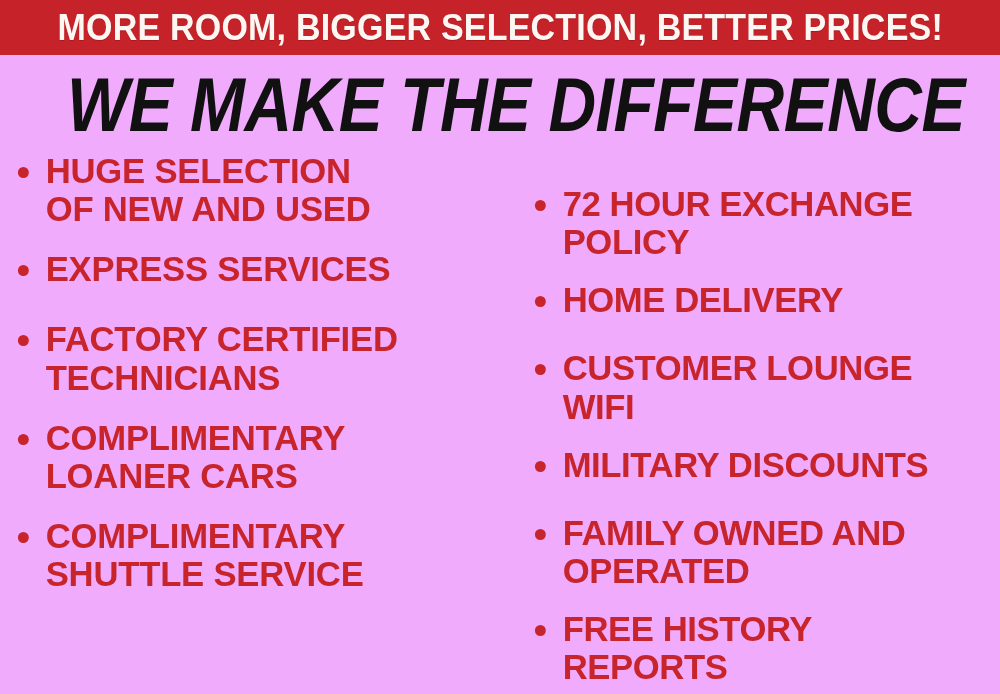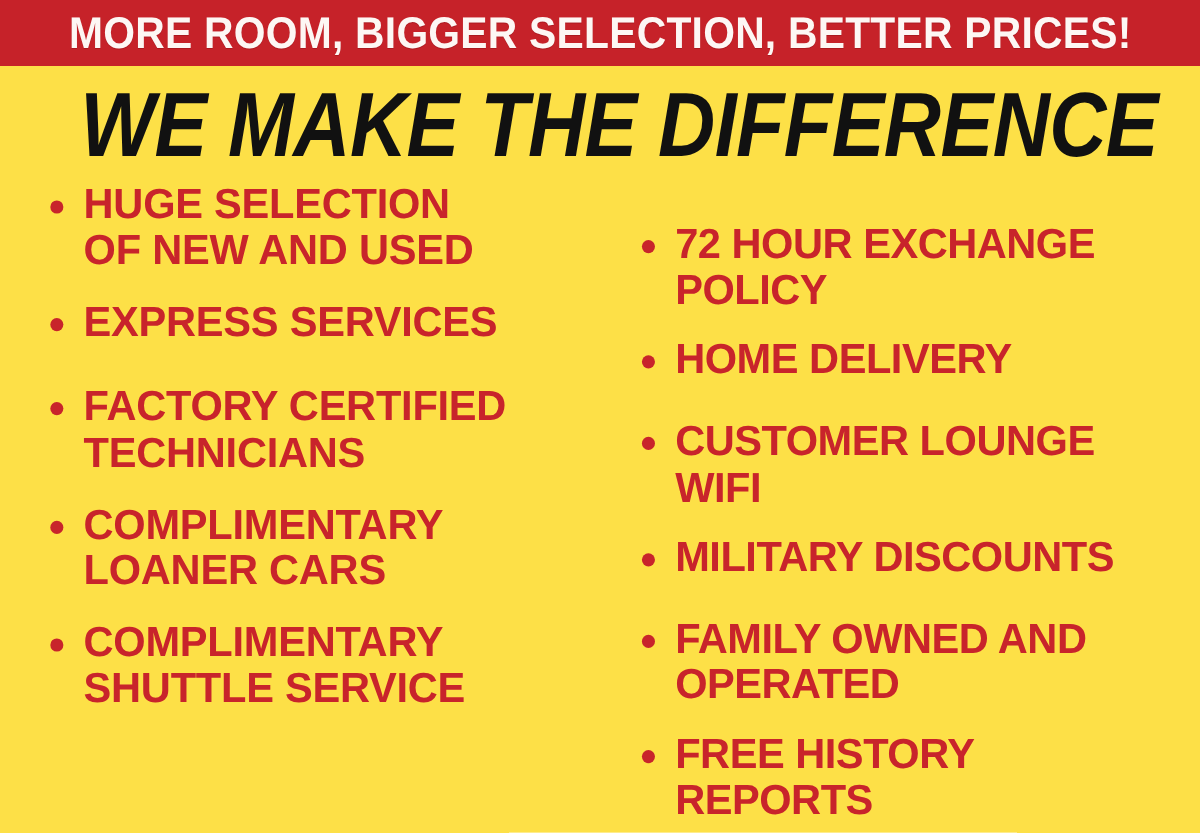--- a/index.html
+++ b/index.html
@@ -12,21 +12,21 @@
     height: 694px;
     overflow: hidden;
     font-family: "Liberation Sans", sans-serif;
     -webkit-font-smoothing: antialiased;
   }
 
   #poster {
     position: relative;
     width: 1000px;
     height: 694px;
-    background: #fde047;
+    background: #f0abfc;
     overflow: hidden;
   }
 
   
   .banner {
     position: absolute;
     left: 0;
     top: 0;
     width: 1000px;
     height: 55px;
@@ -80,21 +80,21 @@
     top: 152px;
     width: 1000px;
     height: 542px;
     display: flex;
     align-items: flex-start;
   }
   .col {
     position: relative;
     height: 100%;
   }
-  .col-left  { width: 505px; padding-left: 34px; box-sizing: border-box; }
+  .col-left  { width: 505px; padding-left: 10px; box-sizing: border-box; }
   .col-right { width: 495px; padding-left: 22px; box-sizing: border-box; margin-top: 33px; }
 
   ul.bullets {
     list-style: none;
     margin: 0;
     padding: 0;
   }
   ul.bullets li {
     position: relative;
     padding-left: 36px;

